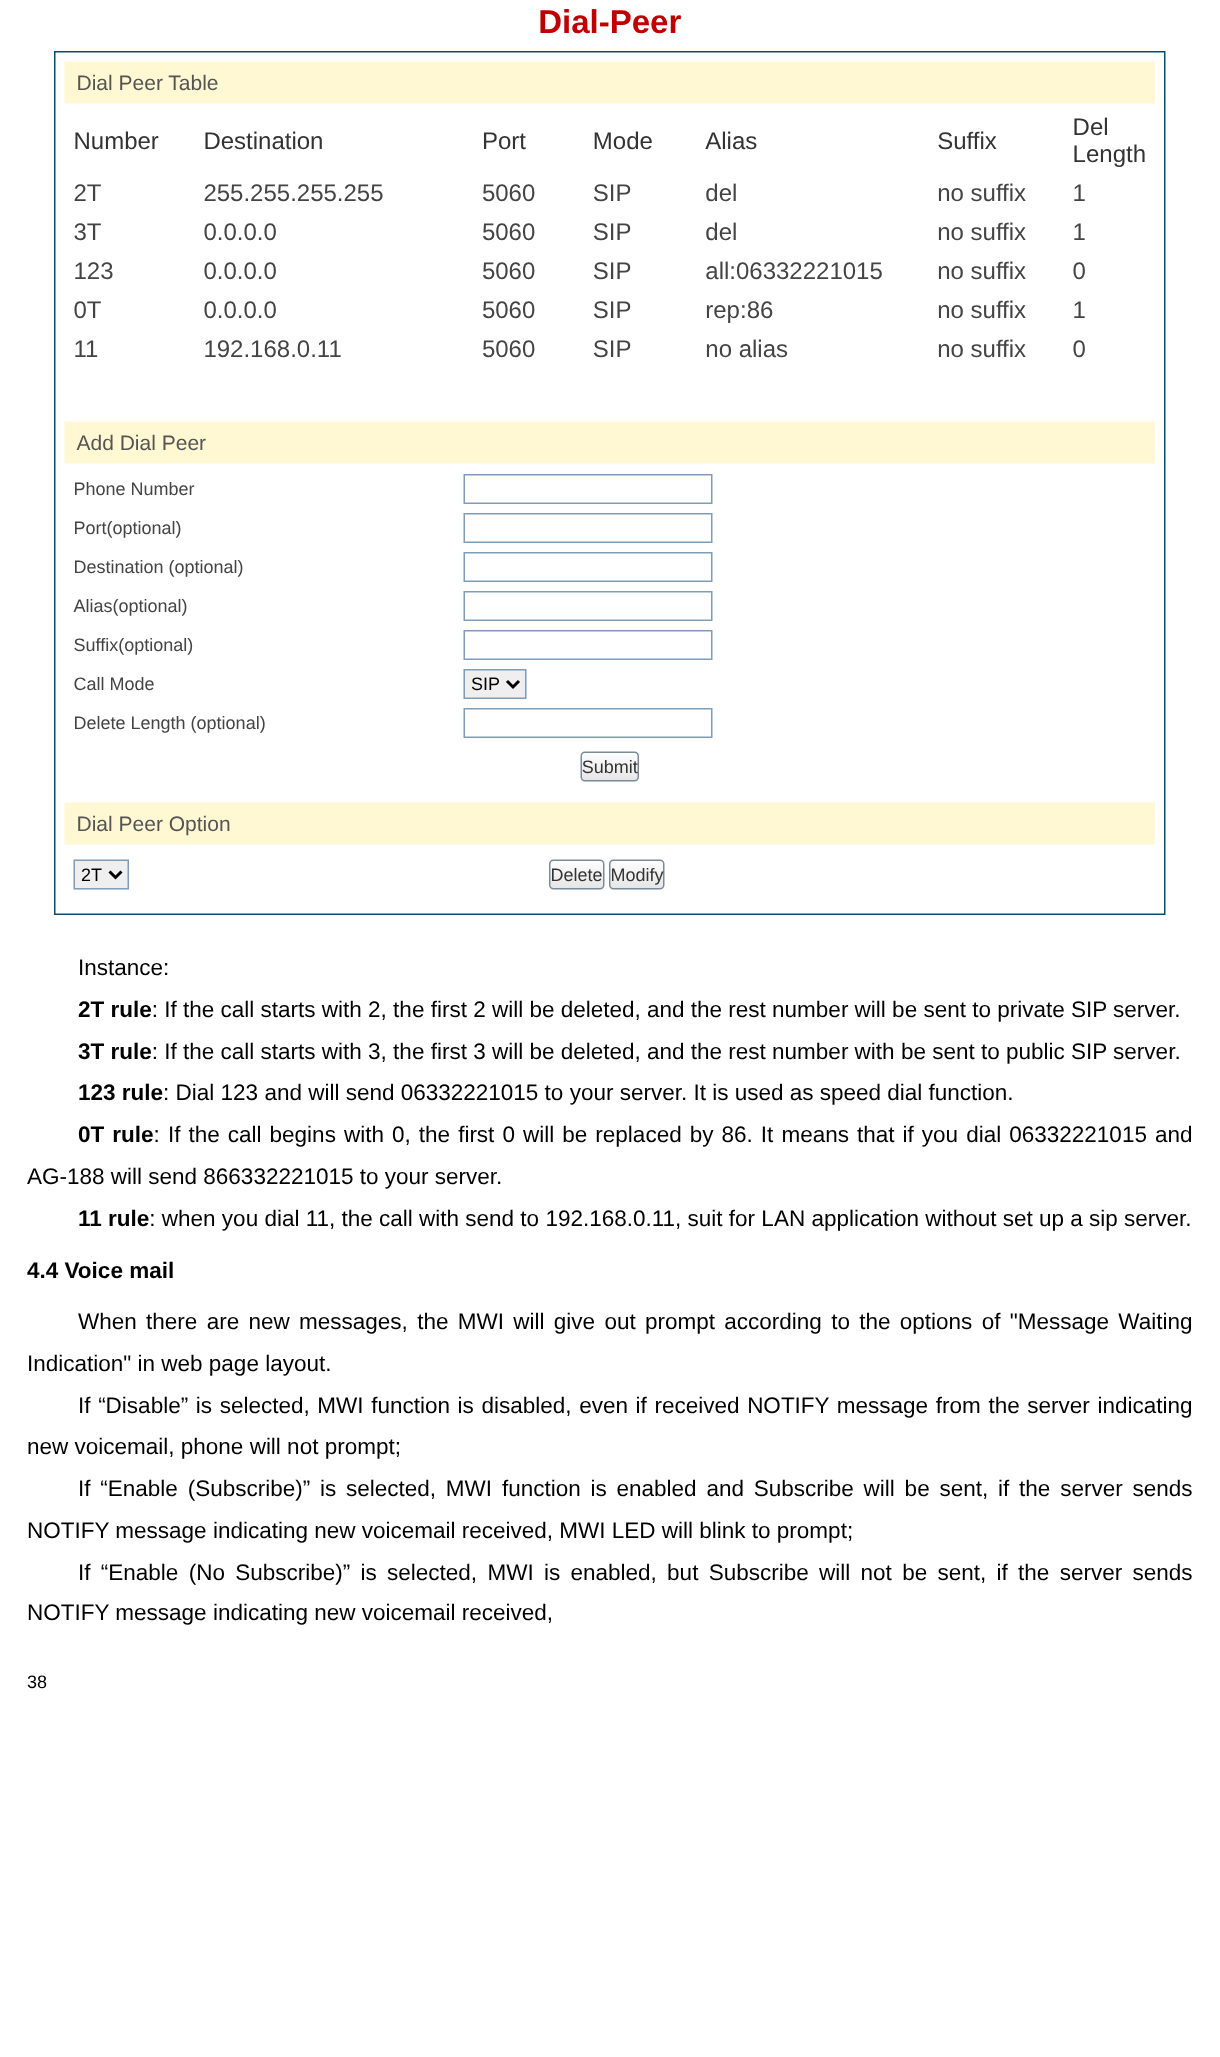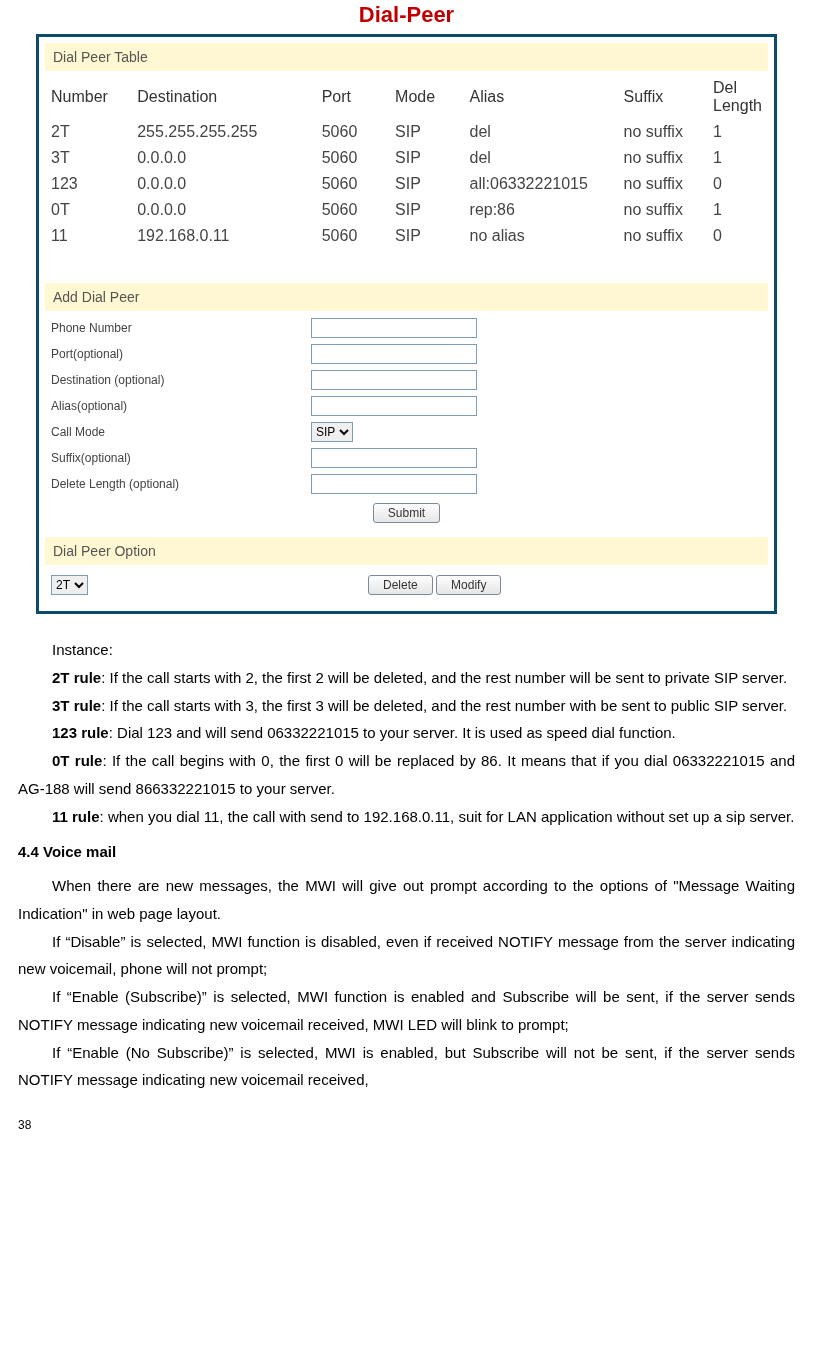--- a/index.html
+++ b/index.html
@@ -15,21 +15,21 @@
   }
   .title {
     font-family: Arial, sans-serif;
     font-size: 22px;
     font-weight: bold;
     color: #c00000;
     text-align: center;
     margin: 2px 0 6px 0;
   }
   .panel {
-    border: 3px solid #0c4a6e;
+    border: 1px solid #0c4a6e;
     background: #fff;
     font-family: Arial, sans-serif;
     font-size: 12px;
     color: #333;
     padding: 0 6px 10px 6px;
     margin: 0 18px 0 18px;
   }
   .section-header {
     background: #fff8d2;
     color: #555;
@@ -73,21 +73,21 @@
     border: 1px solid #7f9db9;
     height: 20px;
   }
   .submit-row {
     text-align: center;
     margin: 6px 0 14px 0;
   }
   .btn {
     font-family: Arial, sans-serif;
     font-size: 12px;
-    padding: 2px 14px;
+    padding: 2px 0;
     border: 1px solid #7a8a99;
     border-radius: 3px;
     background: linear-gradient(#fdfdfd, #e6e6e6);
     color: #333;
     cursor: pointer;
   }
   .option-row {
     display: flex;
     align-items: center;
     gap: 280px;
@@ -209,28 +209,28 @@
     </div>
     <div class="form-row">
       <div class="lbl">Destination (optional)</div>
       <input type="text" style="">
     </div>
     <div class="form-row">
       <div class="lbl">Alias(optional)</div>
       <input type="text" style="">
     </div>
     <div class="form-row">
+      <div class="lbl">Suffix(optional)</div>
+      <input type="text" style="">
+    </div>
+    <div class="form-row">
       <div class="lbl">Call Mode</div>
       <select>
         <option>SIP</option>
       </select>
-    </div>
-    <div class="form-row">
-      <div class="lbl">Suffix(optional)</div>
-      <input type="text" style="">
     </div>
     <div class="form-row">
       <div class="lbl">Delete Length (optional)</div>
       <input type="text" style="">
     </div>
     <div class="submit-row">
       <button class="btn">Submit</button>
     </div>
 
     <div class="section-header">Dial Peer Option</div>

